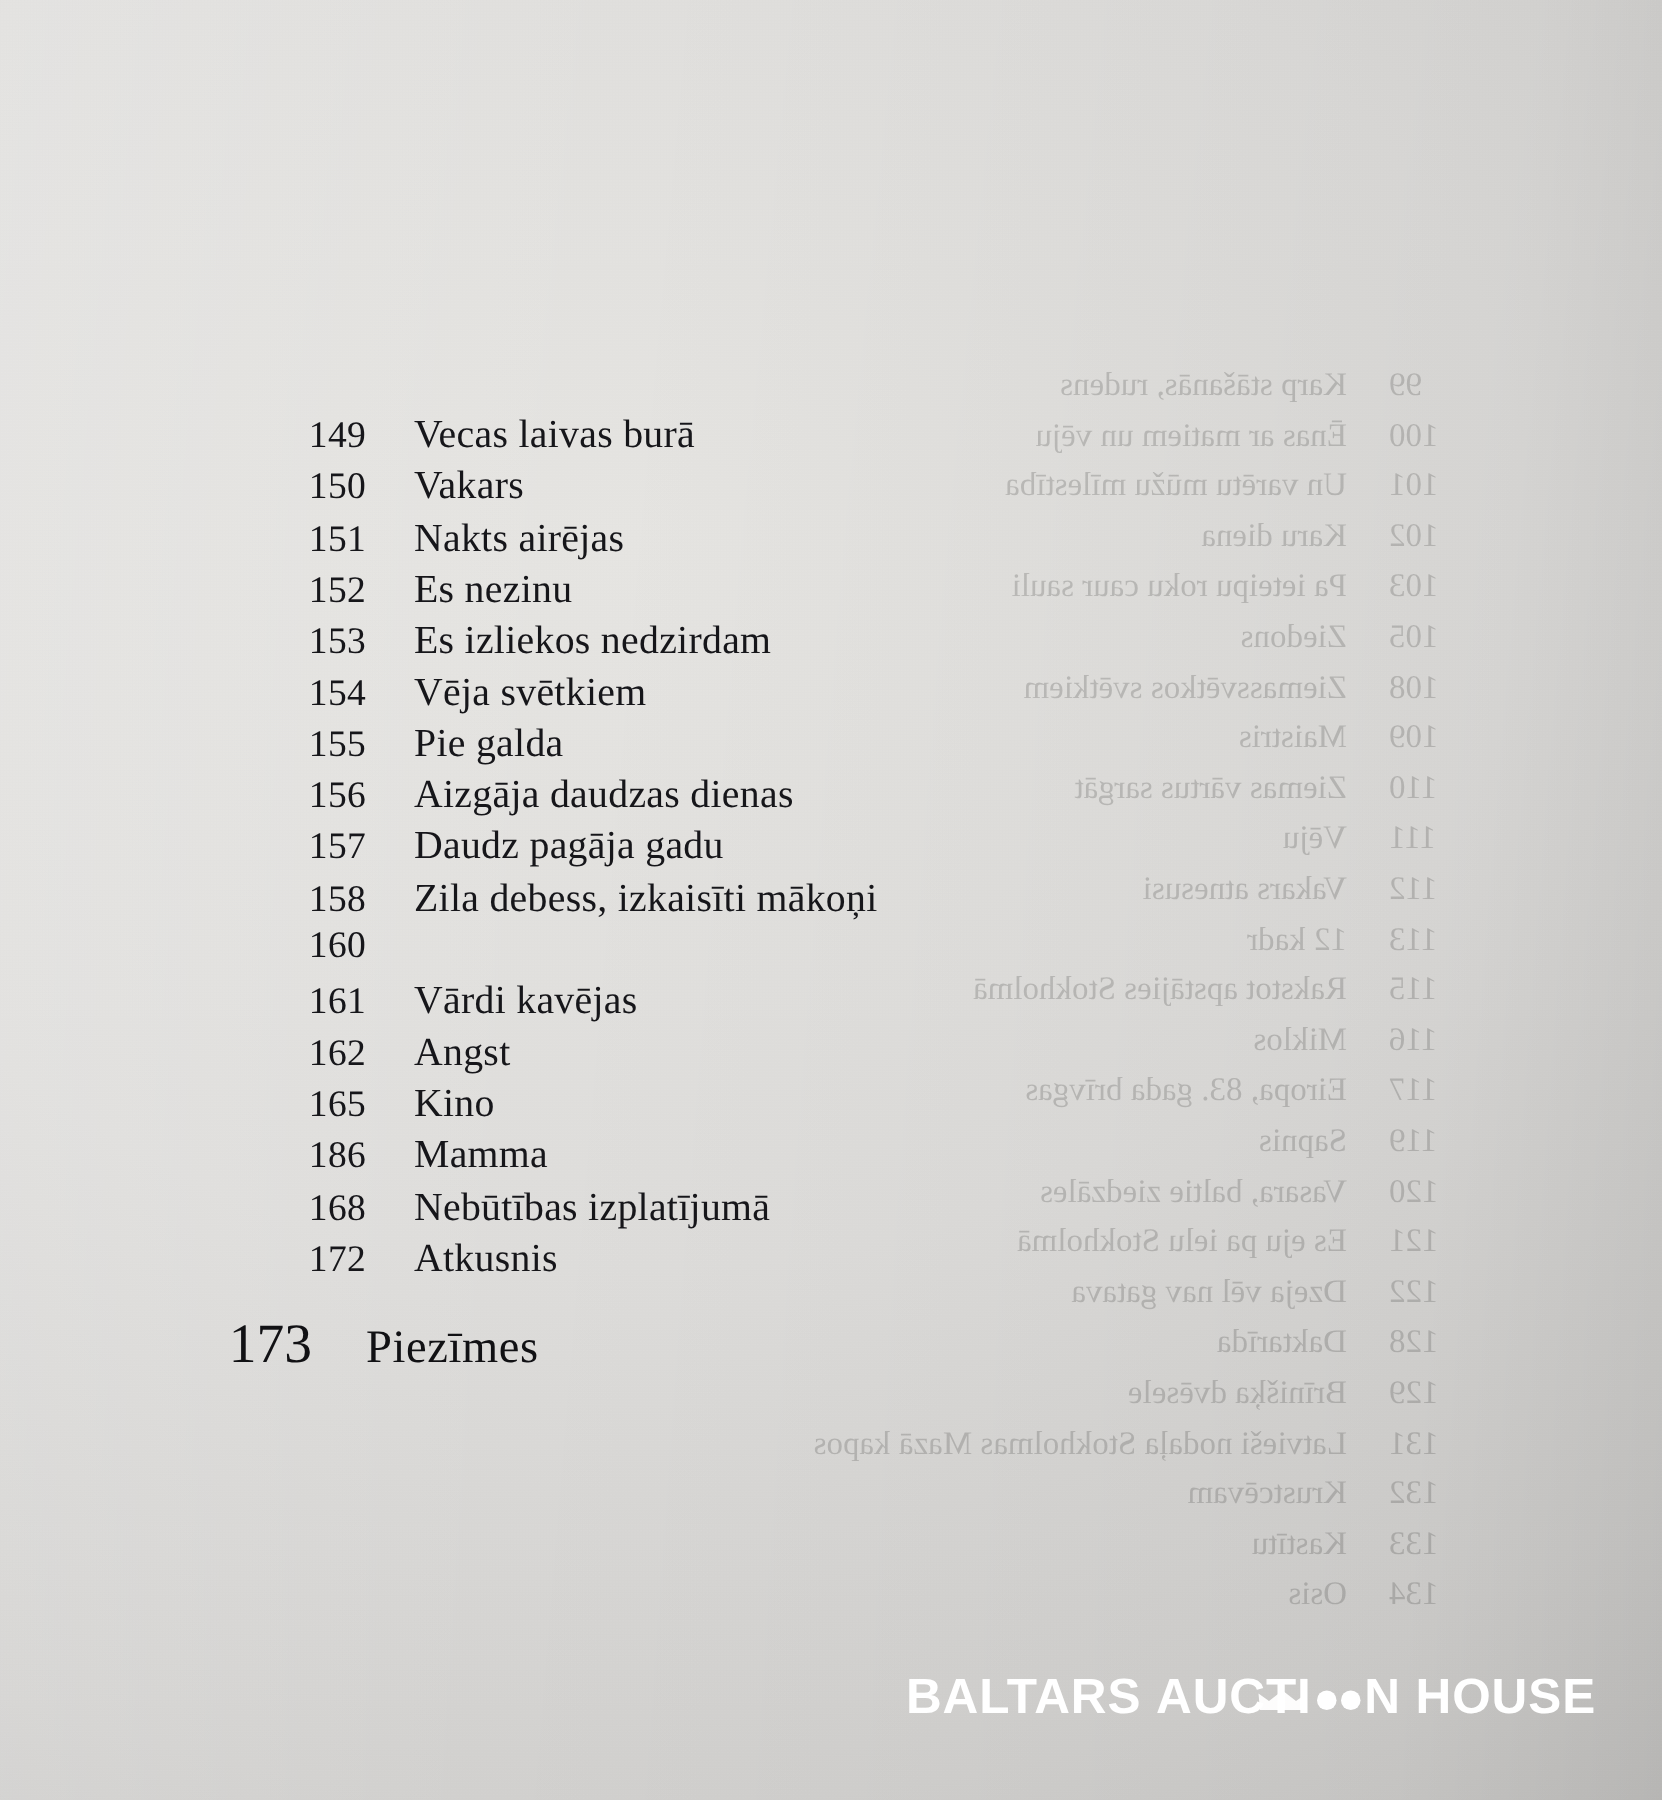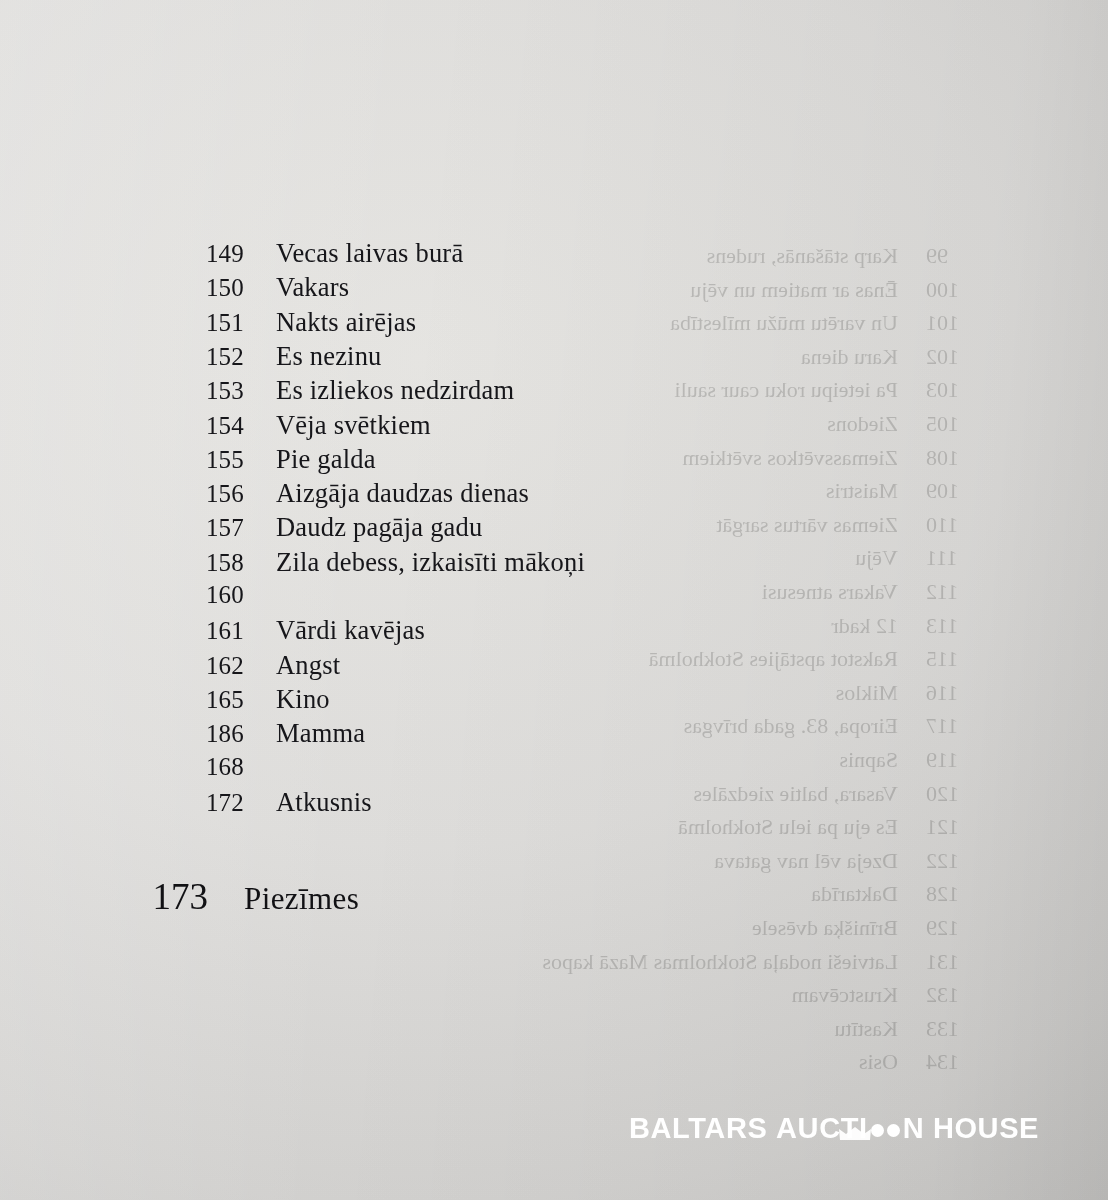--- a/index.html
+++ b/index.html
@@ -76,20 +76,21 @@
     width: 1108px;
   }
   .toc-row {
     position: absolute;
     display: flex;
     align-items: baseline;
     white-space: nowrap;
     color: #16161a;
     font-size: 26.5px;
     letter-spacing: 0.2px;
+    margin-top: 36px;
   }
   .toc-num {
     width: 86px;
     text-align: right;
     font-size: 25px;
   }
   .toc-title {
     margin-left: 32px;
   }
 
@@ -130,21 +131,21 @@
     font-family: "Liberation Serif", serif;
     font-style: italic;
     font-size: 17px;
     letter-spacing: 1.2px;
     opacity: 0.92;
     margin-bottom: 1px;
   }
   #wm-main {
     font-family: "Liberation Sans", sans-serif;
     font-weight: bold;
-    font-size: 29px;
+    font-size: 33px;
     letter-spacing: 0.6px;
     white-space: nowrap;
     display: flex;
     align-items: center;
     justify-content: center;
     gap: 0px;
   }
   #wm-main .wm-word { }
   #wm-crown {
     position: absolute;
@@ -332,20 +333,21 @@
     <div class="toc-row" style="left: 158px; top: 683.9px;">
       <span class="toc-num">165</span>
       <span class="toc-title">Kino</span>
     </div>
     <div class="toc-row" style="left: 158px; top: 718.2px;">
       <span class="toc-num">186</span>
       <span class="toc-title">Mamma</span>
     </div>
     <div class="toc-row" style="left: 158px; top: 752.5px;">
       <span class="toc-num">168</span>
+      <span class="toc-title">Nebūtības izplatījumā</span>
     </div>
     <div class="toc-row" style="left: 158px; top: 786.8px;">
       <span class="toc-num">172</span>
       <span class="toc-title">Atkusnis</span>
     </div>
   </div>
 
 <div id="section-row">
   <span class="toc-num">173</span>
   <span class="toc-title">Piezīmes</span>

